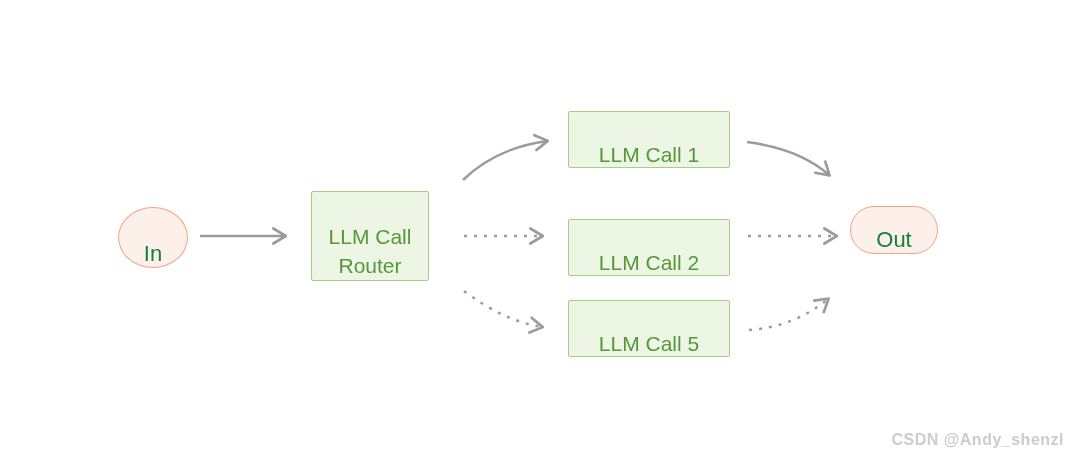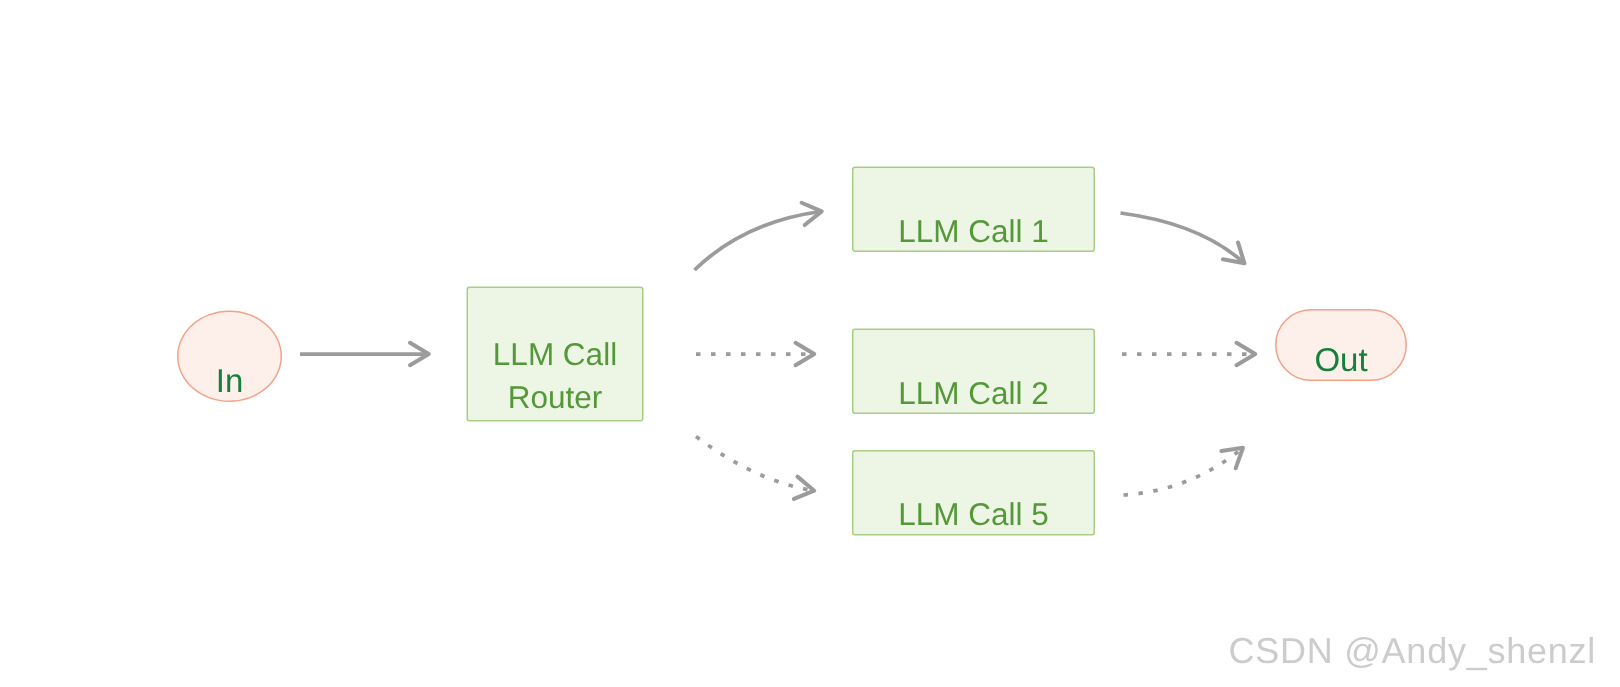--- a/index.html
+++ b/index.html
@@ -77,22 +77,22 @@
     top: 206px;
     width: 88px;
     height: 48px;
     border-radius: 27px;
   }
   .watermark {
     position: absolute;
     right: 16px;
     bottom: 9px;
     color: #cccccc;
-    font-size: 24px;
-    font-weight: 400;
+    font-size: 16px;
+    font-weight: 700;
     letter-spacing: 0.5px;
   }
 </style>
 </head>
 <body>
 
 <div class="canvas">
 
   <svg class="arrows" viewBox="0 0 1080 458" xmlns="http://www.w3.org/2000/svg">
     <defs>

